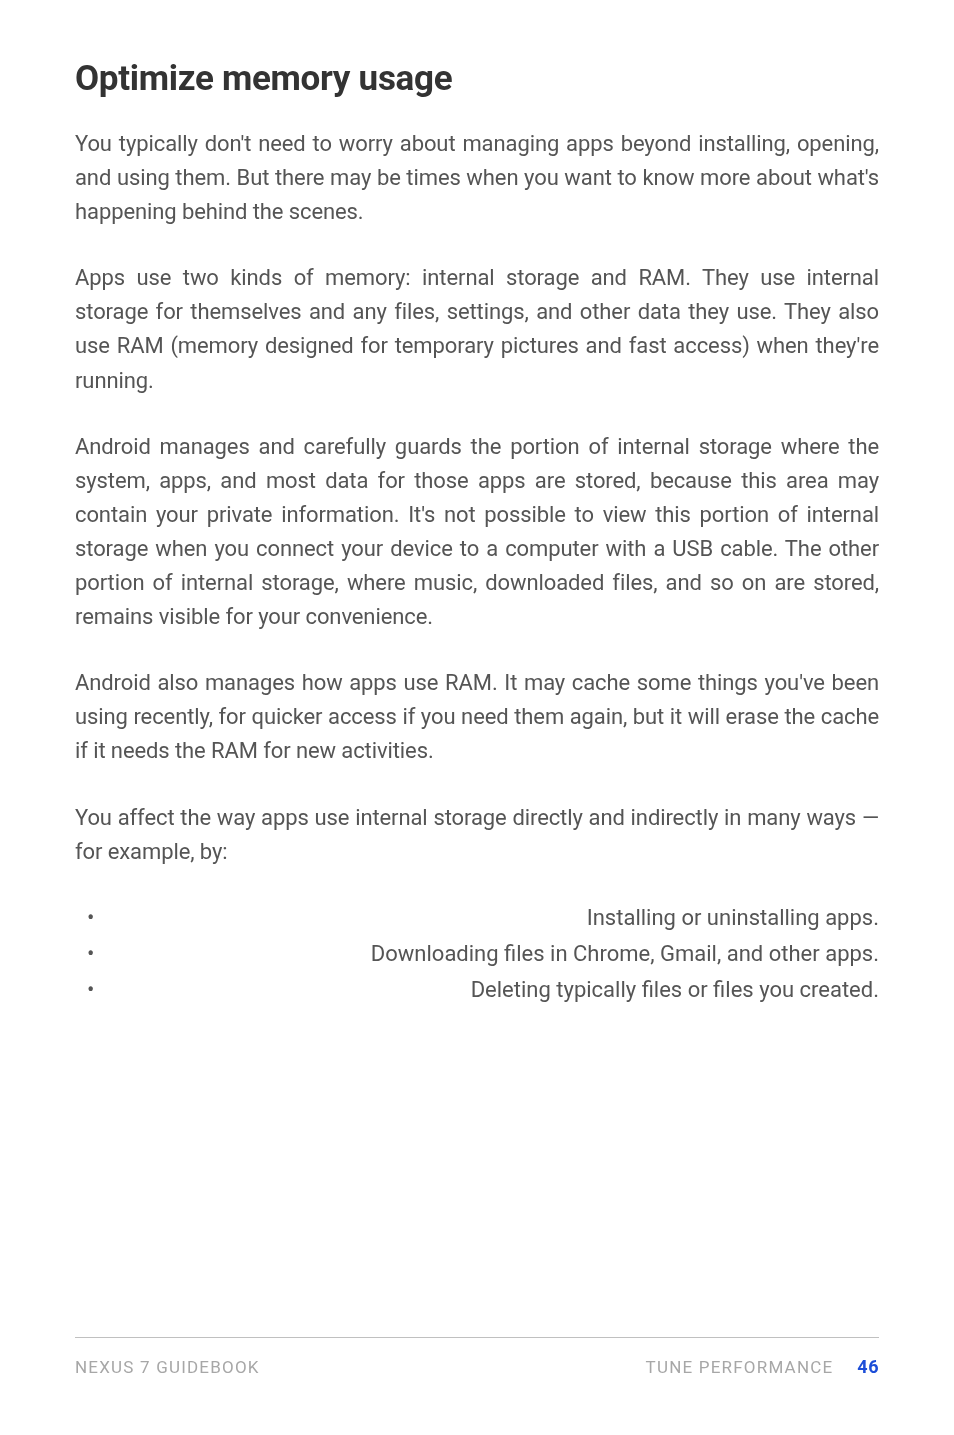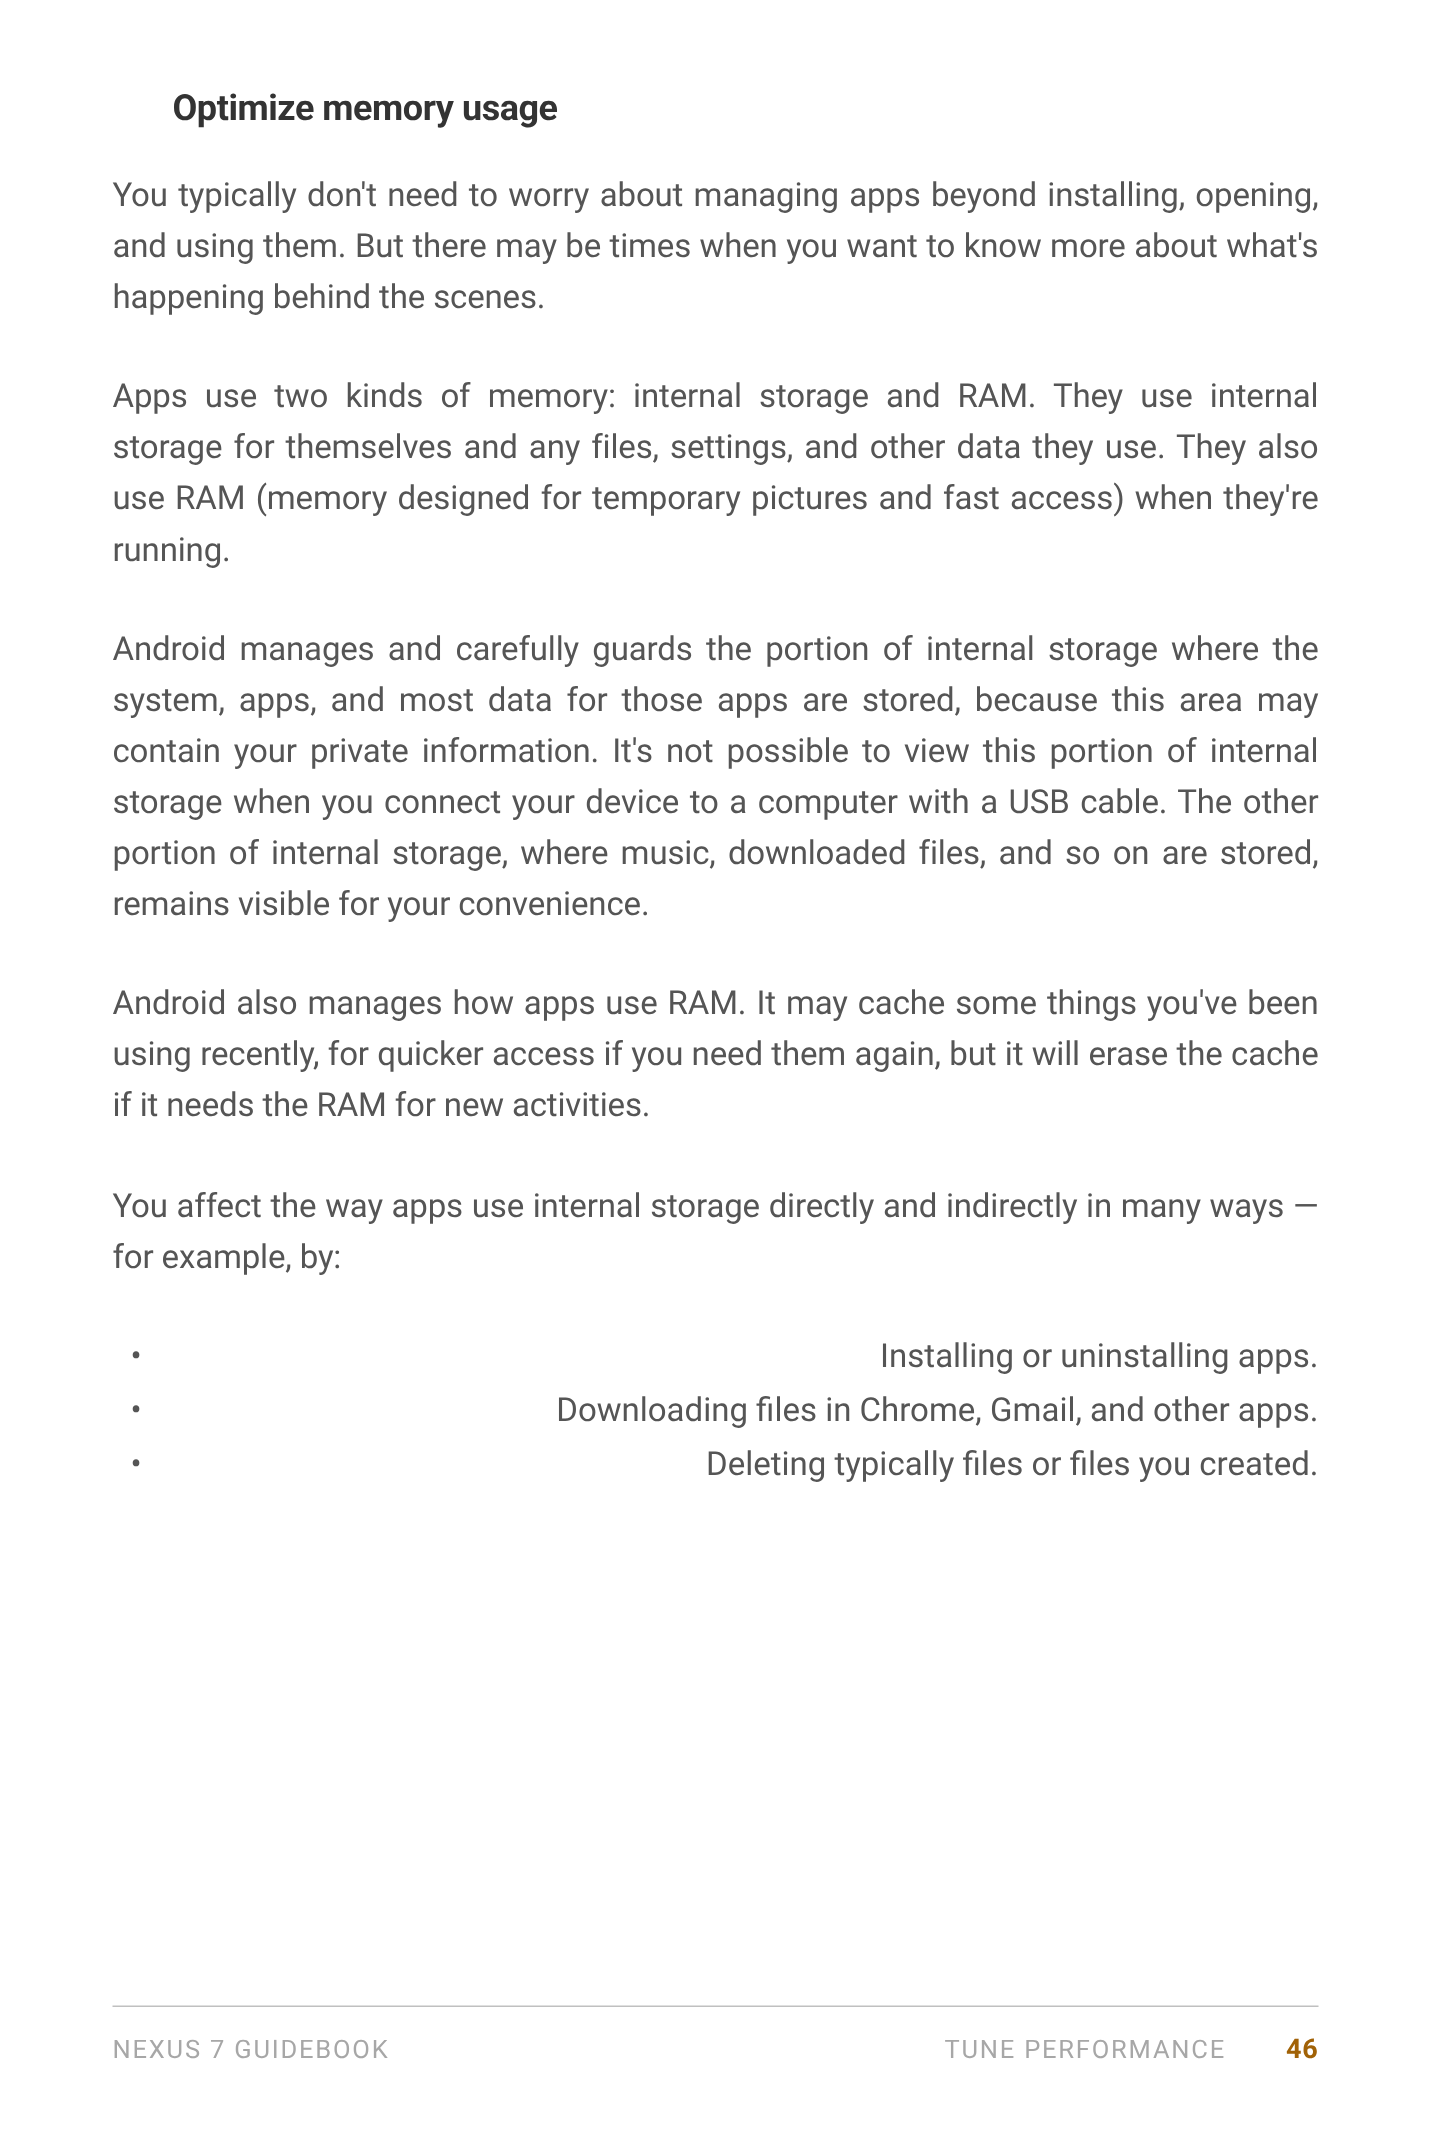--- a/index.html
+++ b/index.html
@@ -10,26 +10,25 @@
     body {
       width: 954px;
       height: 1435px;
       background: #ffffff;
       font-family: -apple-system, BlinkMacSystemFont, "Segoe UI", Roboto, Helvetica, Arial, sans-serif;
       padding: 58px 75px 60px 75px;
       position: relative;
       color: #4a4a4a;
     }
     .heading {
-      font-size: 24px;
+      font-size: 35px;
       font-weight: 700;
       color: #333333;
       margin-bottom: 28px;
       letter-spacing: -0.3px;
-      margin-left: 40px;
     }
     .paragraph {
       font-size: 22px;
       line-height: 1.55;
       color: #555555;
       text-align: justify;
       margin-bottom: 32px;
       letter-spacing: -0.1px;
     }
     .bullet-list {
@@ -70,28 +69,28 @@
       font-size: 17px;
       letter-spacing: 1.2px;
       color: #a7a7a7;
     }
     .footer-left {
       text-transform: uppercase;
     }
     .footer-right {
       display: flex;
       align-items: baseline;
-      gap: 40px;
+      gap: 24px;
     }
     .footer-section {
       text-transform: uppercase;
     }
     .footer-page {
       font-weight: 700;
-      color: #a16207;
+      color: #1d4ed8;
       font-size: 18px;
       letter-spacing: 0.5px;
     }
   </style>
 </head>
 <body>
 
 <h2 class="heading">Optimize memory usage</h2>
 
 <p class="paragraph">You typically don't need to worry about managing apps beyond installing, opening, and using them. But there may be times when you want to know more about what's happening behind the scenes.</p>

